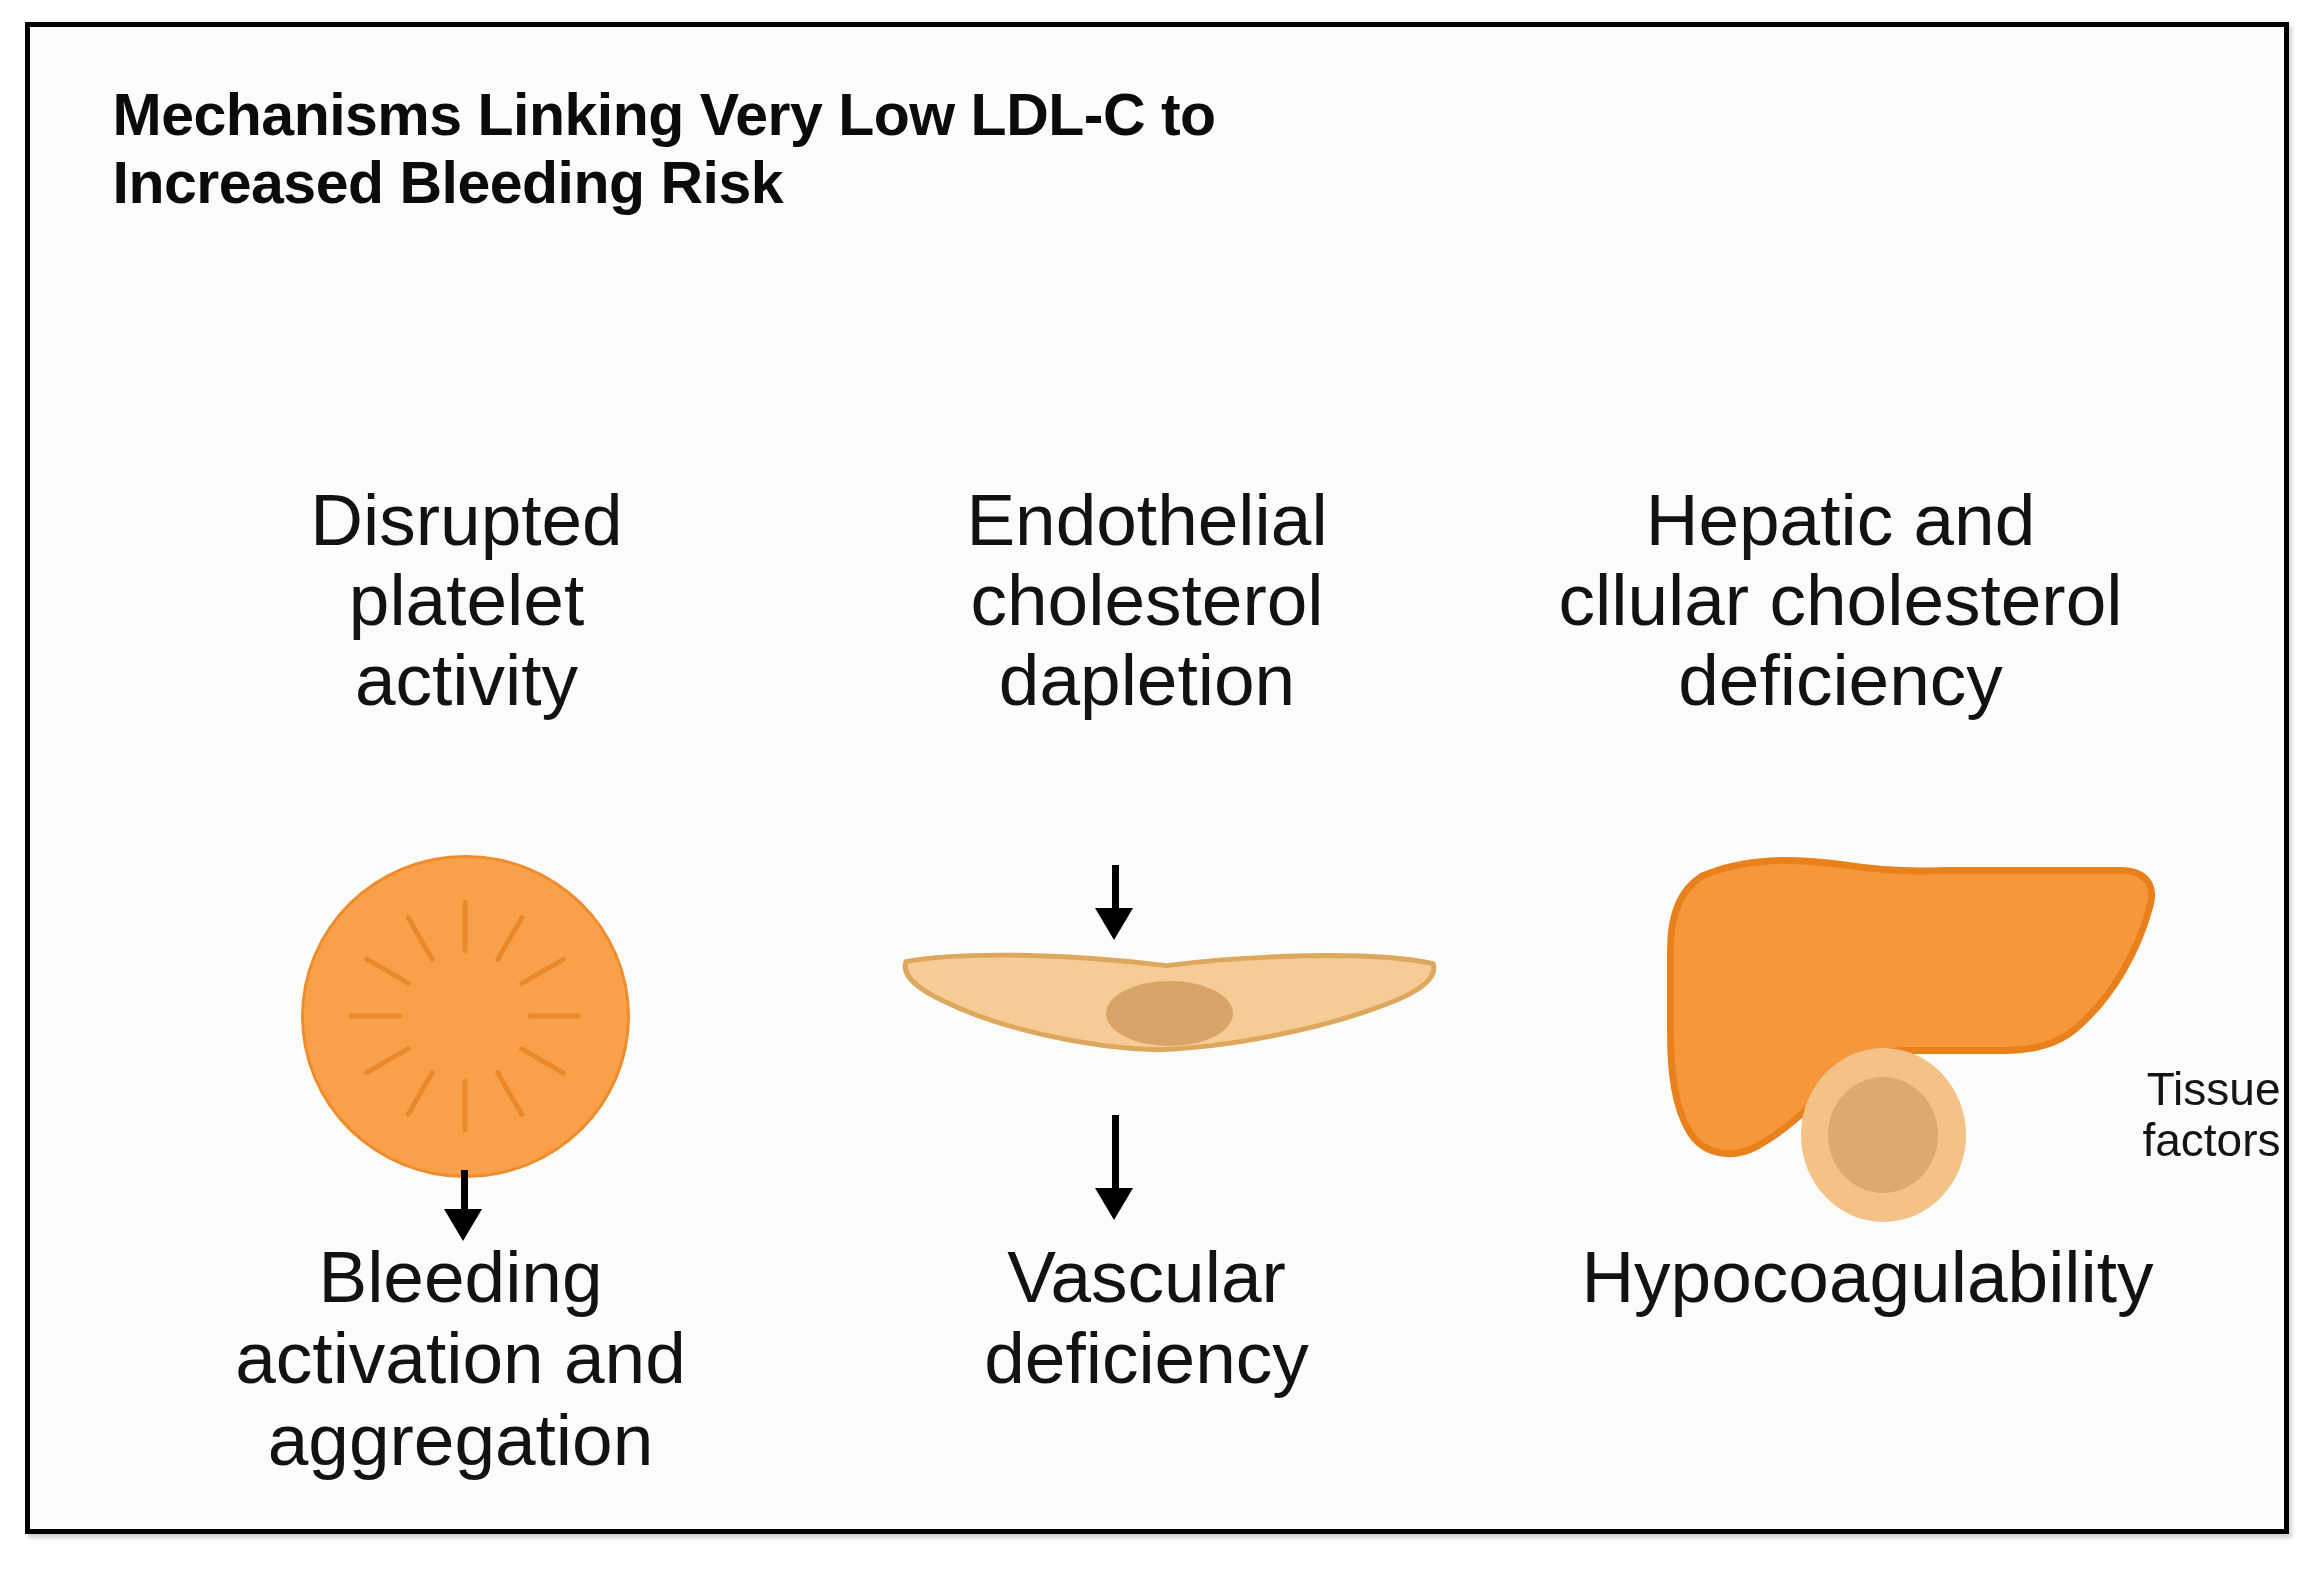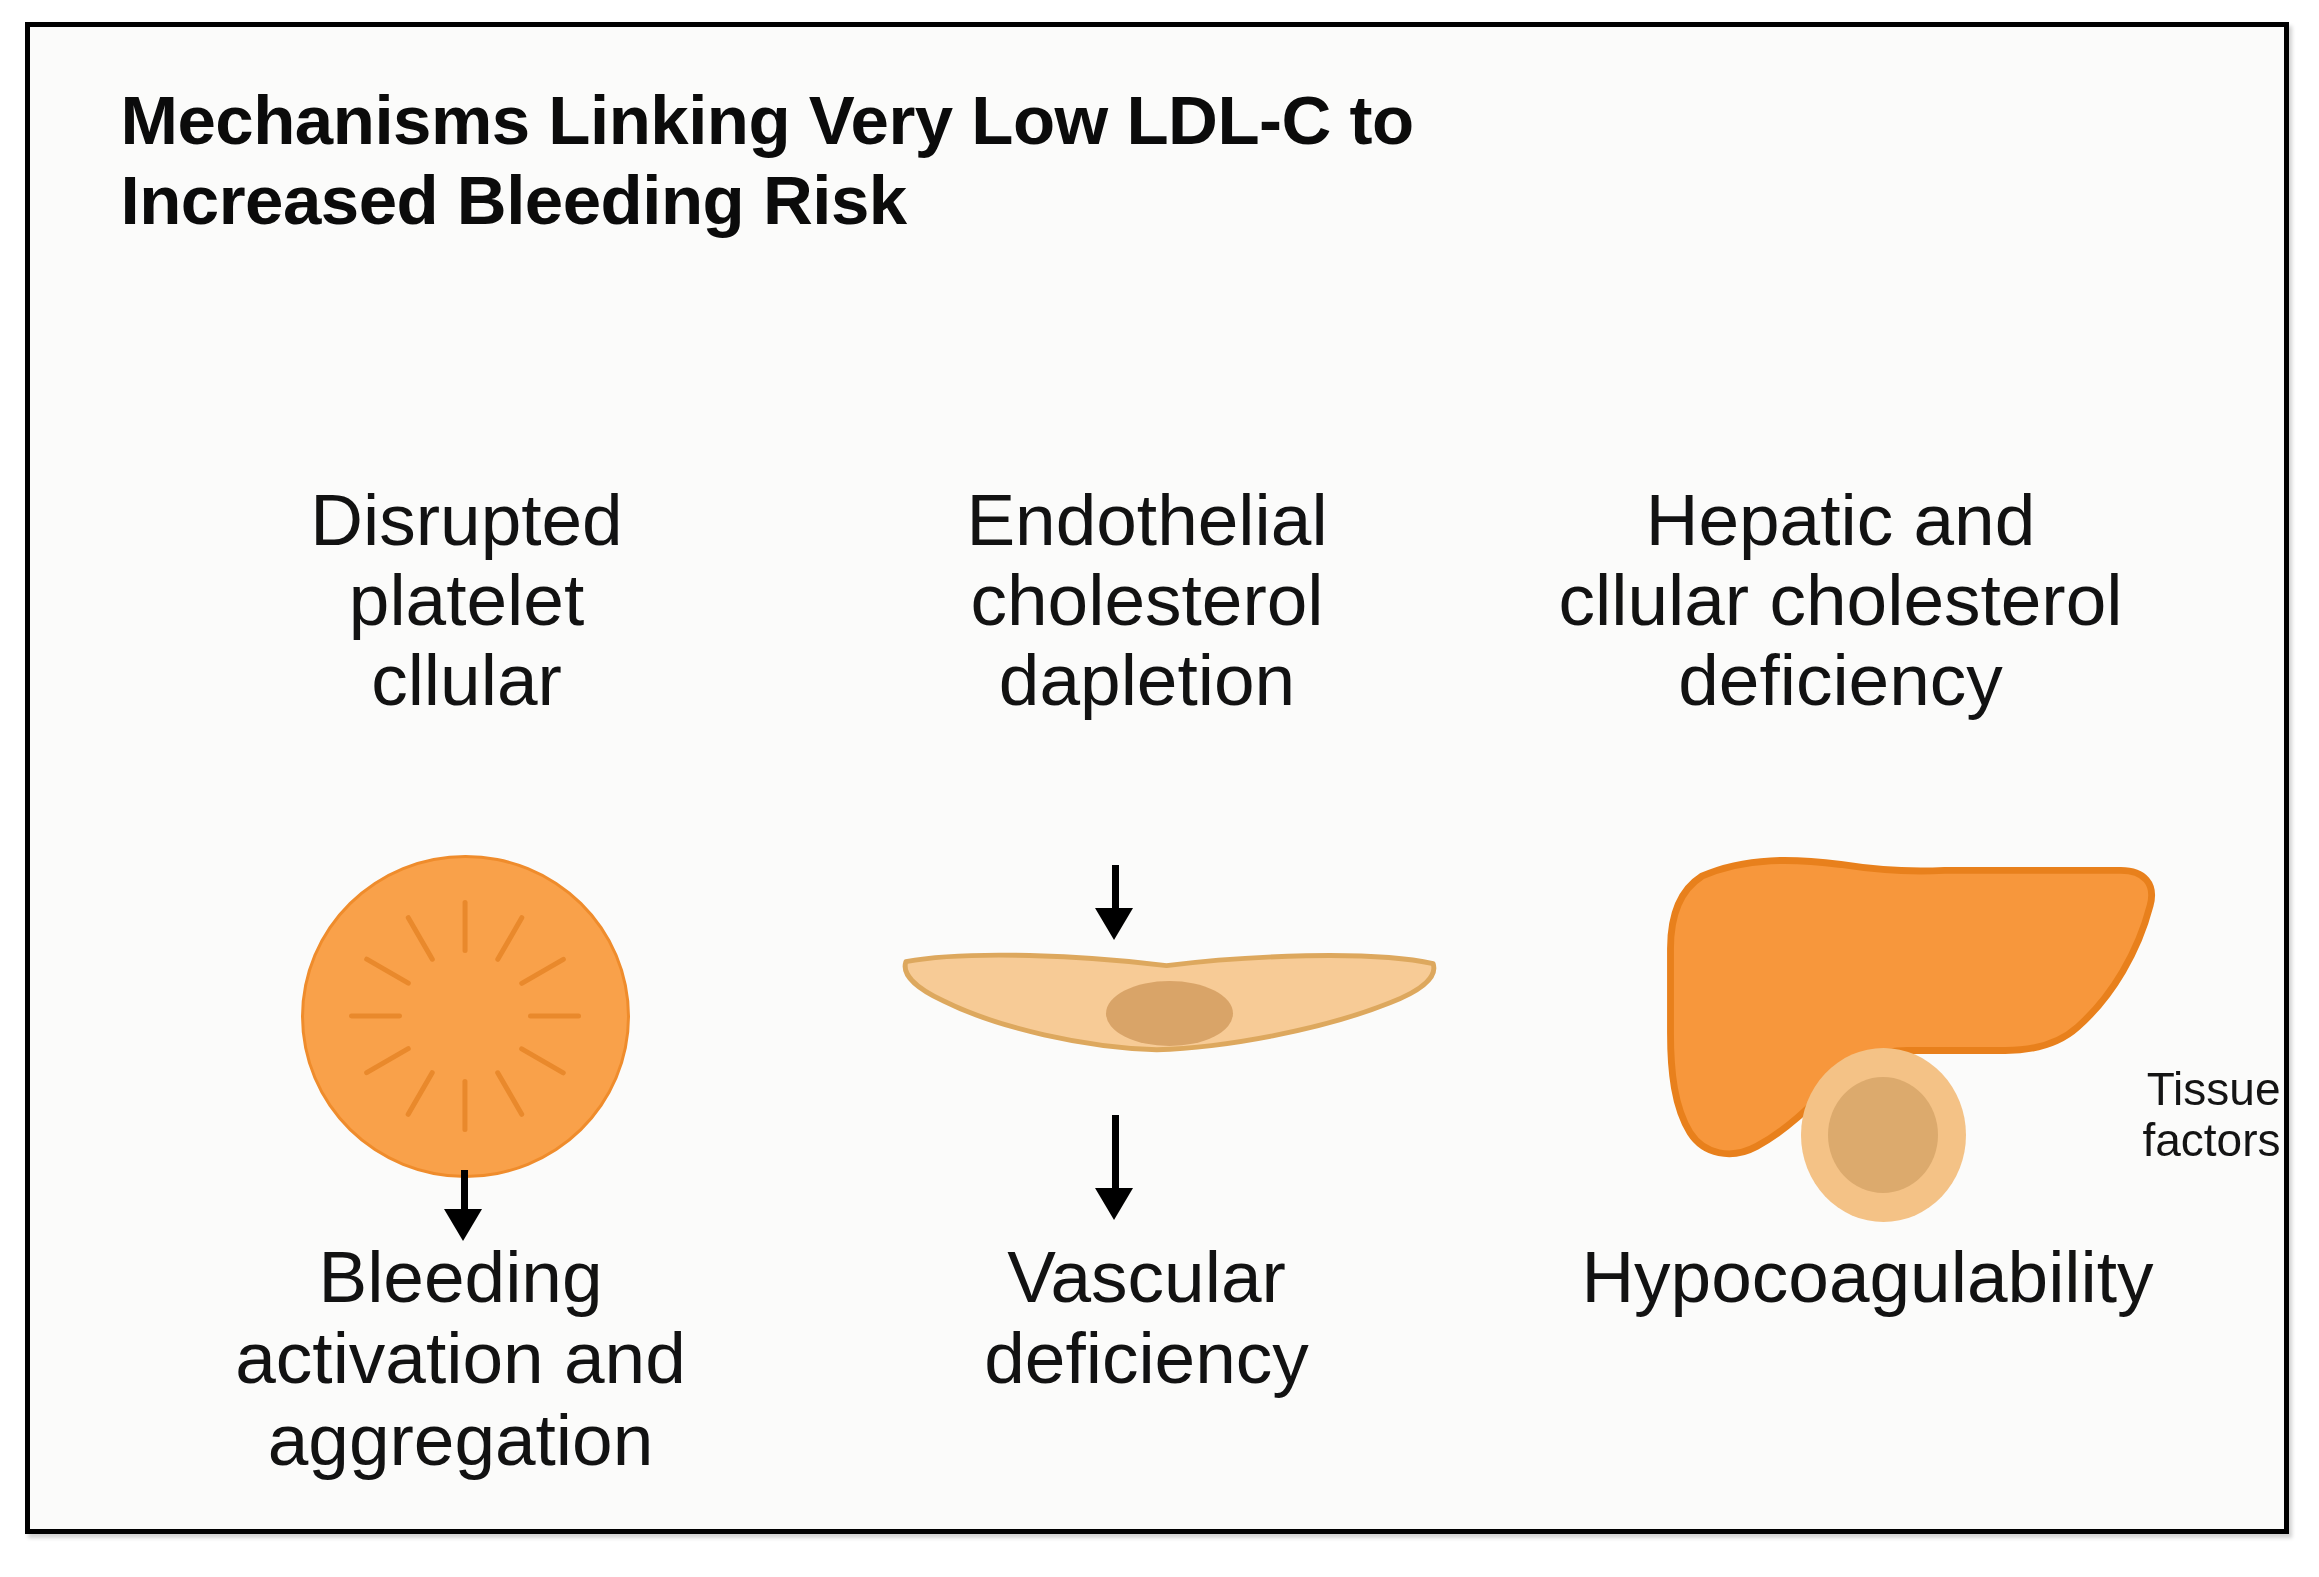--- a/index.html
+++ b/index.html
@@ -21,24 +21,24 @@
     width: 2264px;
     height: 1512px;
     background: #fbfbfa;
     border: 5.9px solid #000000;
     box-sizing: border-box;
     box-shadow: 2.9px 3.9px 3.9px rgba(0,0,0,0.18);
   }
 
   #title {
     position: absolute;
-    left: 91px;
+    left: 83px;
     top: 54px;
     width: 2019px;
-    font-size: 69px;
+    font-size: 59px;
     font-weight: bold;
     line-height: 1.16;
     letter-spacing: -0.5px;
     color: #0b0b0b;
     white-space: pre-line;
   }
 
   .column {
     position: absolute;
     top: 453px;
@@ -186,21 +186,21 @@
 <body>
 
 <div id="figure">
 
   <div id="title">Mechanisms Linking Very Low LDL-C to
 Increased Bleeding Risk</div>
 
   <div class="column" id="col-platelet">
     <div class="col-heading">Disrupted
 platelet
-cllular</div>
+activity</div>
   </div>
 
   <div id="platelet-wrap">
     <div id="platelet-disc"></div>
     <div class="spike" style="transform:translate(-50%,0) rotate(0deg)   translateY(-116px);"></div>
     <div class="spike" style="transform:translate(-50%,0) rotate(30deg)  translateY(-116px);"></div>
     <div class="spike" style="transform:translate(-50%,0) rotate(60deg)  translateY(-116px);"></div>
     <div class="spike" style="transform:translate(-50%,0) rotate(90deg)  translateY(-116px);"></div>
     <div class="spike" style="transform:translate(-50%,0) rotate(120deg) translateY(-116px);"></div>
     <div class="spike" style="transform:translate(-50%,0) rotate(150deg) translateY(-116px);"></div>

